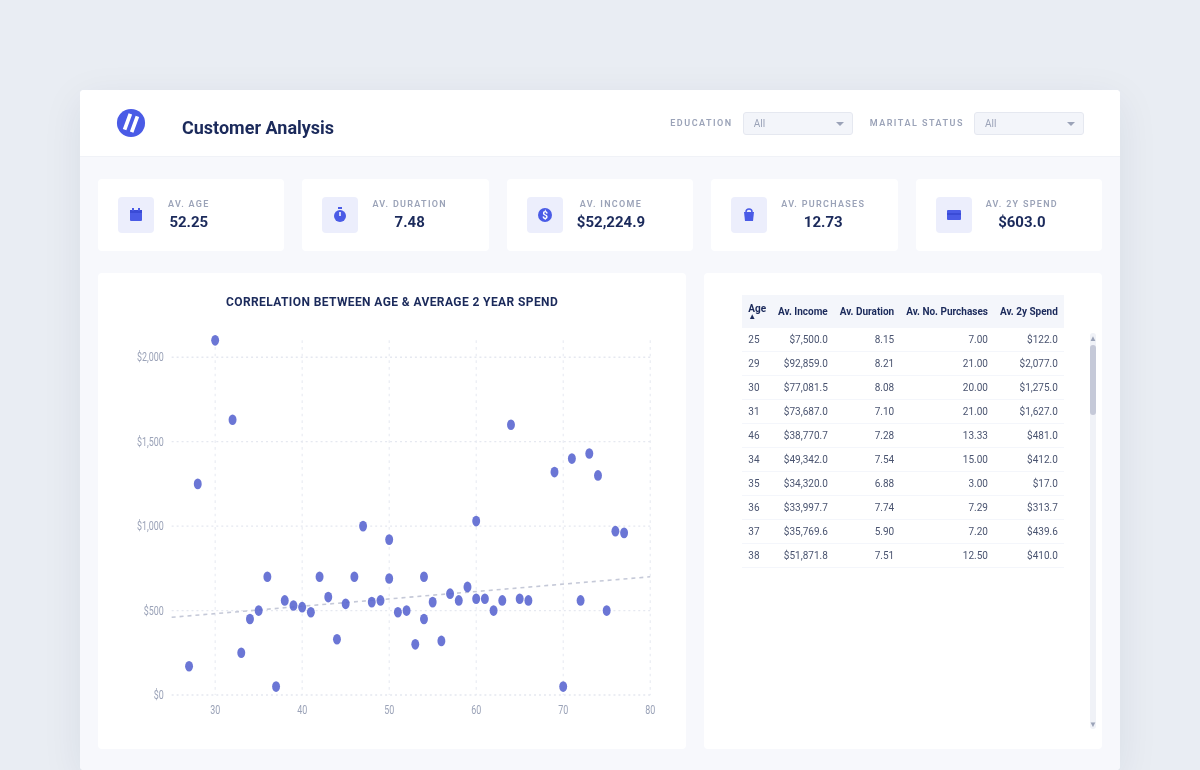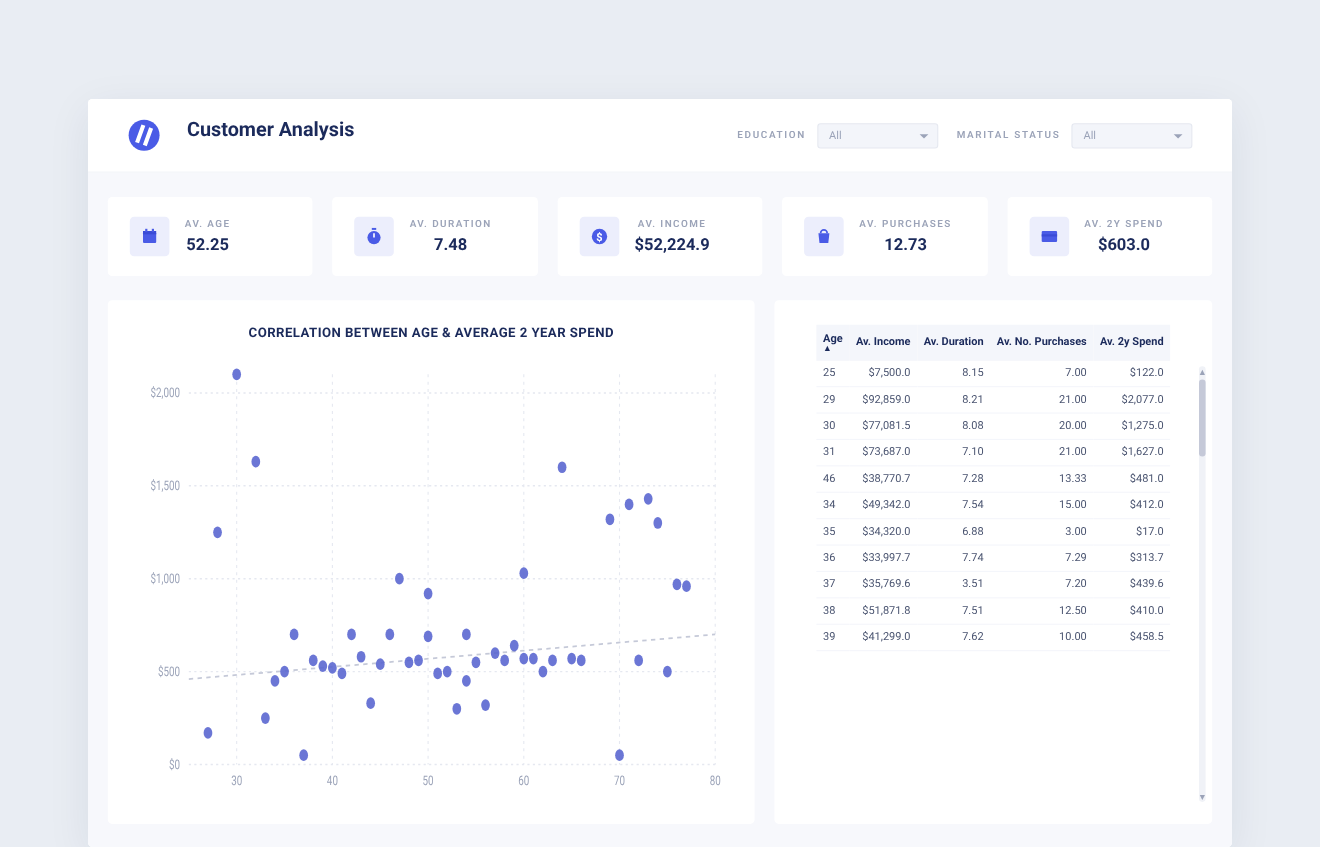--- a/index.html
+++ b/index.html
@@ -19,21 +19,21 @@
   height: 100%;
   overflow: hidden;
 }
 .header {
   display: flex;
   align-items: center;
   padding: 18px 36px;
   background: #fff;
   border-bottom: 1px solid #f0f2f7;
 }
-.logo-wrap { display: flex; align-items: flex-start; gap: 24px; }
+.logo-wrap { display: flex; align-items: flex-end; gap: 36px; }
 .logo {
   width: 30px; height: 30px;
 }
 .page-title {
   font-size: 18px;
   font-weight: 700;
   color: #1b2a5b;
 }
 .filters { margin-left: auto; display: flex; gap: 17px; align-items: center; }
 .filter { display: flex; align-items: center; gap: 10px; }
@@ -399,38 +399,31 @@
                 <tr>
                   <td>36</td>
                   <td>$33,997.7</td>
                   <td>7.74</td>
                   <td>7.29</td>
                   <td>$313.7</td>
                 </tr>
                 <tr>
                   <td>37</td>
                   <td>$35,769.6</td>
-                  <td>3.51</td>
+                  <td>5.90</td>
                   <td>7.20</td>
                   <td>$439.6</td>
                 </tr>
                 <tr>
                   <td>38</td>
                   <td>$51,871.8</td>
                   <td>7.51</td>
                   <td>12.50</td>
                   <td>$410.0</td>
                 </tr>
-                <tr>
-                  <td>39</td>
-                  <td>$41,299.0</td>
-                  <td>7.62</td>
-                  <td>10.00</td>
-                  <td>$458.5</td>
-                </tr>
               </tbody>
           </table>
         </div>
         <div class="scrollbar">
           <div class="scrollbar-arrow" style="top:0">▲</div>
           <div class="scrollbar-thumb" style="top:12px;height:70px"></div>
           <div class="scrollbar-arrow" style="bottom:0">▼</div>
         </div>
       </div>
     </div>

